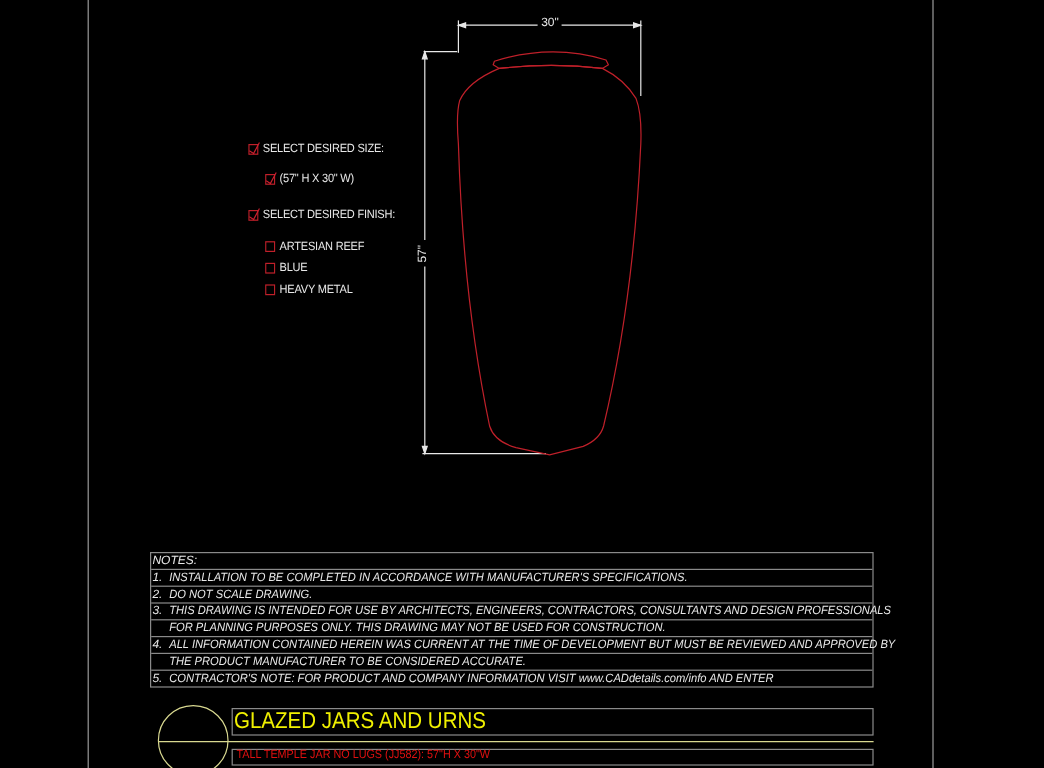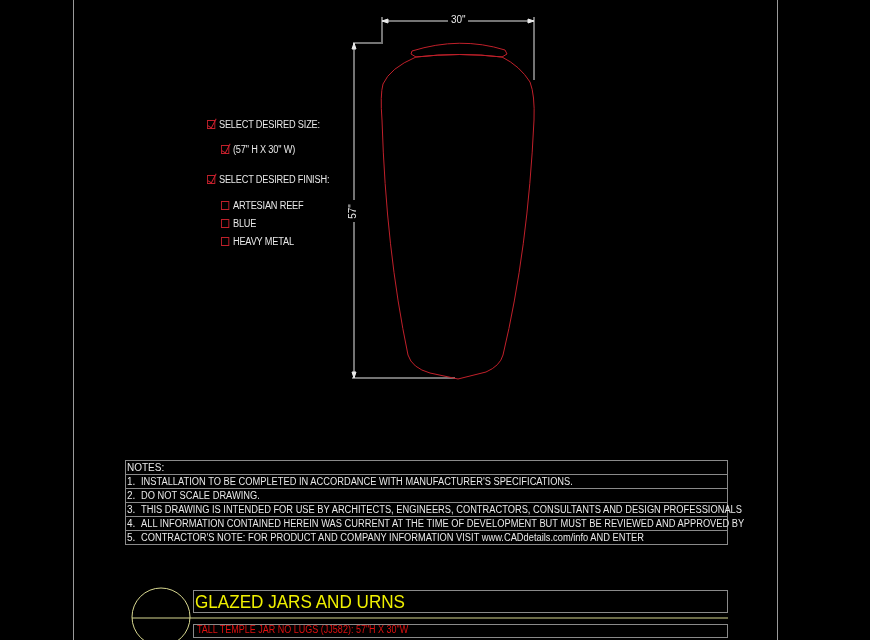--- a/index.html
+++ b/index.html
@@ -9,21 +9,21 @@
     }
     .frame-line { position: absolute; top: 0; width: 1px; height: 640px; background: #9a9a9a; }
     svg.drawing { position: absolute; left: 0; top: 0; }
     .opt { position: absolute; color: #e8e8e8; font-size: 10px; display: flex; align-items: center; letter-spacing: -0.2px; transform: scaleX(0.92); transform-origin: left center; white-space: nowrap; }
     .cb { width: 9px; height: 9px; border: 1px solid #c0202a; box-sizing: border-box; margin-right: 4px; position: relative; display: inline-block; }
     .cb.checked::after {
       content: ""; position: absolute; left: 2px; top: -4px; width: 4px; height: 10px;
       border-right: 1px solid #d02030; border-bottom: 1px solid #d02030; transform: rotate(30deg);
     }
     .notes { position: absolute; left: 125px; top: 460px; width: 603px; border: 1px solid #8a8a8a; box-sizing: border-box; }
-    .notes .row { height: 13px; border-bottom: 1px solid #8a8a8a; color: #e8e8e8; font-size: 10px; line-height: 13px; white-space: nowrap; position: relative; }
+    .notes .row { height: 13px; border-bottom: 1px solid #8a8a8a; color: #e8e8e8; font-size: 10px; line-height: 13px; white-space: nowrap; position: relative; font-style: italic; }
     .notes .row:last-child { border-bottom: none; }
     .notes .num { position: absolute; left: 1px; }
     .notes .txt { position: absolute; left: 15px; transform: scaleX(0.93); transform-origin: left center; }
     .notes .hdr { position: absolute; left: 1px; }
     .ref-hl { background: #d8d8d8; color: #a0a0a0; padding: 0 1px; }
     .title-box { position: absolute; left: 193px; top: 590px; width: 535px; height: 23px; border: 1px solid #8a8a8a; box-sizing: border-box; }
     .title-text { position: absolute; left: 195px; top: 591px; color: #f0f000; font-size: 19px; transform: scaleX(0.9); transform-origin: left center; white-space: nowrap; }
     .sub-box { position: absolute; left: 193px; top: 624px; width: 535px; height: 14px; border: 1px solid #8a8a8a; box-sizing: border-box; }
     .sub-text { position: absolute; left: 197px; top: 624px; color: #e01010; font-size: 10px; transform: scaleX(0.9); transform-origin: left center; white-space: nowrap; }
     .dim { position: absolute; color: #e8e8e8; font-size: 10px; }
@@ -100,22 +100,30 @@
     </div>
   <div class="row">
       <span class="num">2.</span>
       <span class="txt">DO NOT SCALE DRAWING.</span>
     </div>
   <div class="row">
       <span class="num">3.</span>
       <span class="txt">THIS DRAWING IS INTENDED FOR USE BY ARCHITECTS, ENGINEERS, CONTRACTORS, CONSULTANTS AND DESIGN PROFESSIONALS</span>
     </div>
   <div class="row">
+      <span class="num"></span>
+      <span class="txt">FOR PLANNING PURPOSES ONLY.  THIS DRAWING MAY NOT BE USED FOR CONSTRUCTION.</span>
+    </div>
+  <div class="row">
       <span class="num">4.</span>
       <span class="txt">ALL INFORMATION CONTAINED HEREIN WAS CURRENT AT THE TIME OF DEVELOPMENT BUT MUST BE REVIEWED AND APPROVED BY</span>
+    </div>
+  <div class="row">
+      <span class="num"></span>
+      <span class="txt">THE PRODUCT MANUFACTURER TO BE CONSIDERED ACCURATE.</span>
     </div>
   <div class="row">
       <span class="num">5.</span>
       <span class="txt">CONTRACTOR'S NOTE: FOR PRODUCT AND COMPANY INFORMATION VISIT www.CADdetails.com/info AND ENTER</span>
     </div>
 </div>
 
 <div class="title-box"></div>
 <div class="title-text">GLAZED JARS AND URNS</div>
 <div class="sub-box"></div>

